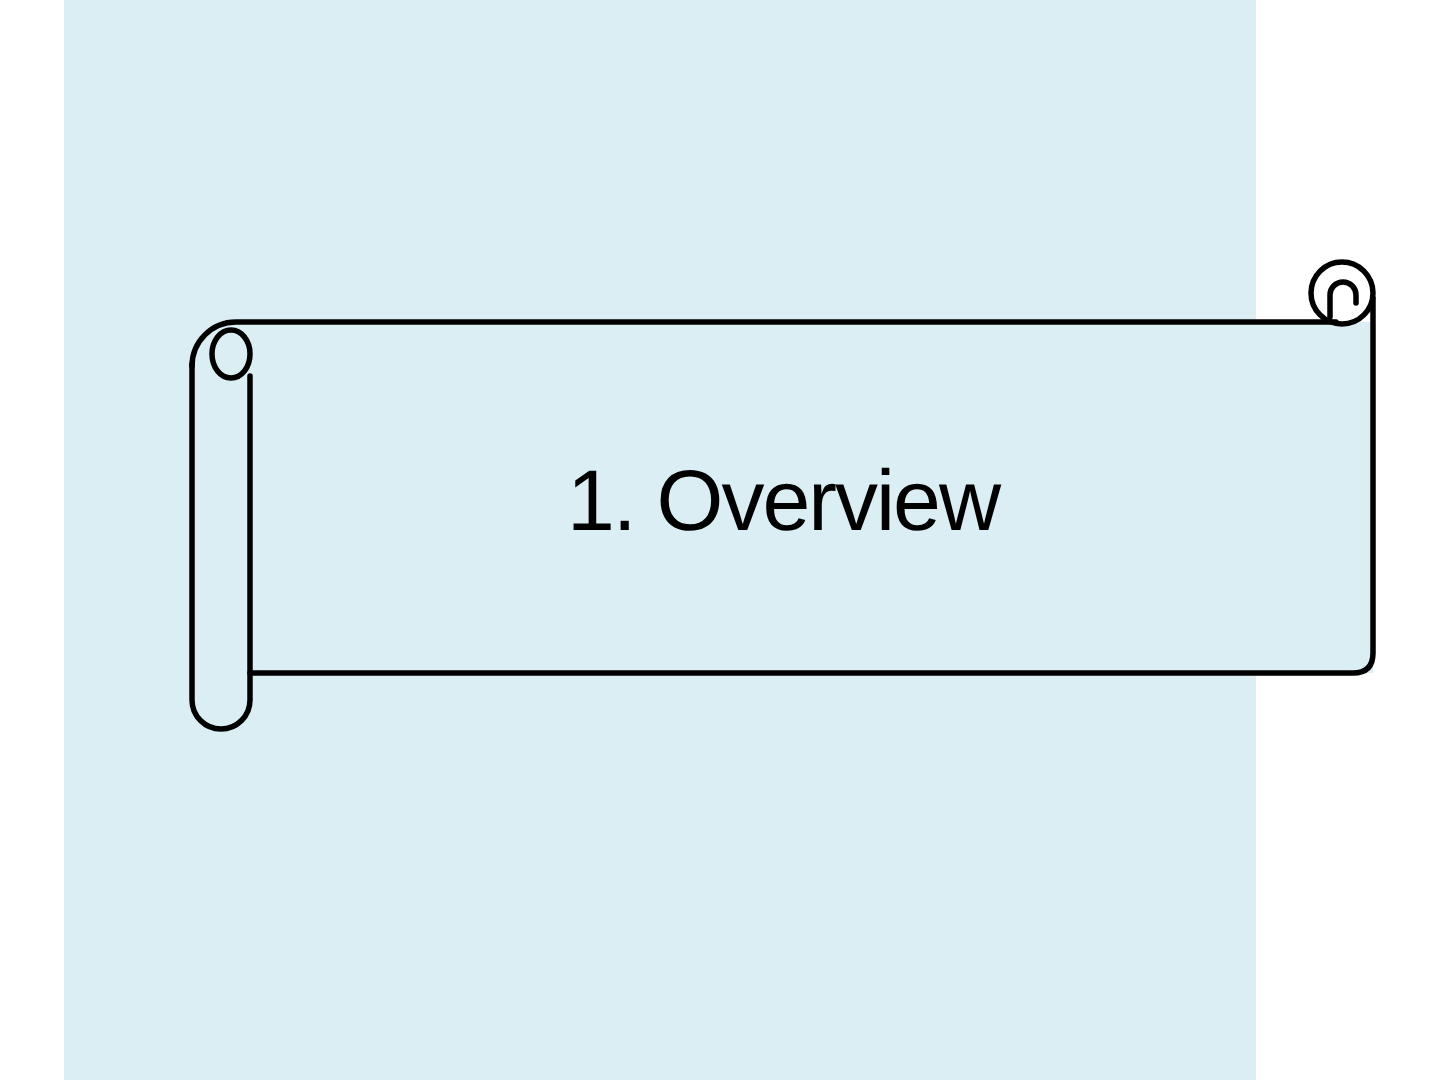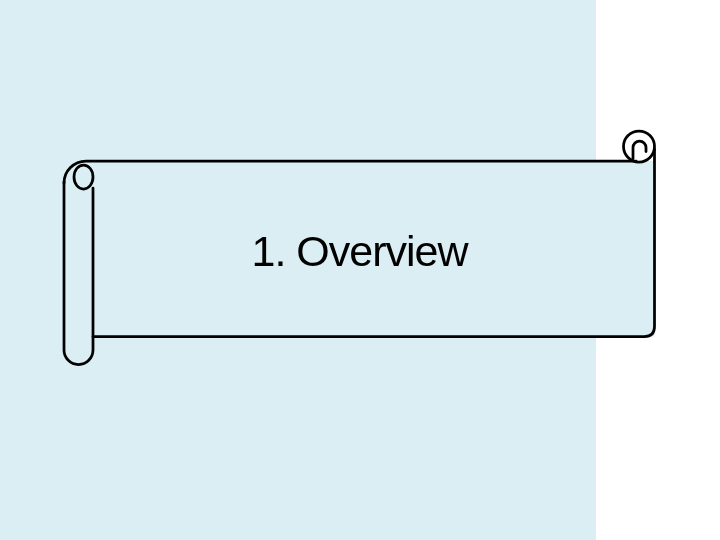--- a/index.html
+++ b/index.html
@@ -13,20 +13,21 @@
     width: 720px;
     height: 540px;
     overflow: hidden;
     font-family: "Liberation Sans", sans-serif;
   }
   .slide-canvas {
     position: relative;
     width: 596px;
     height: 540px;
     background: var(--bg);
+    margin-left: 32px;
   }
   .scroll-svg {
     position: absolute;
     left: 0;
     top: 0;
     width: 720px;
     height: 540px;
   }
   .scroll-svg path,
   .scroll-svg circle,

